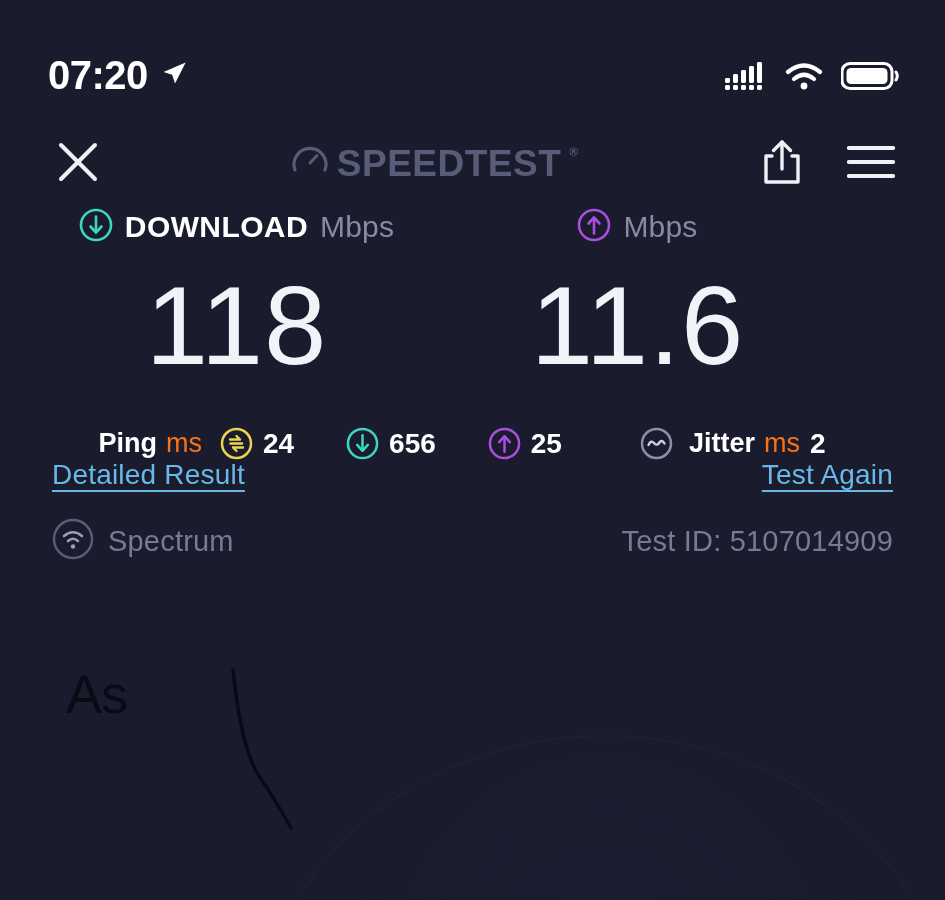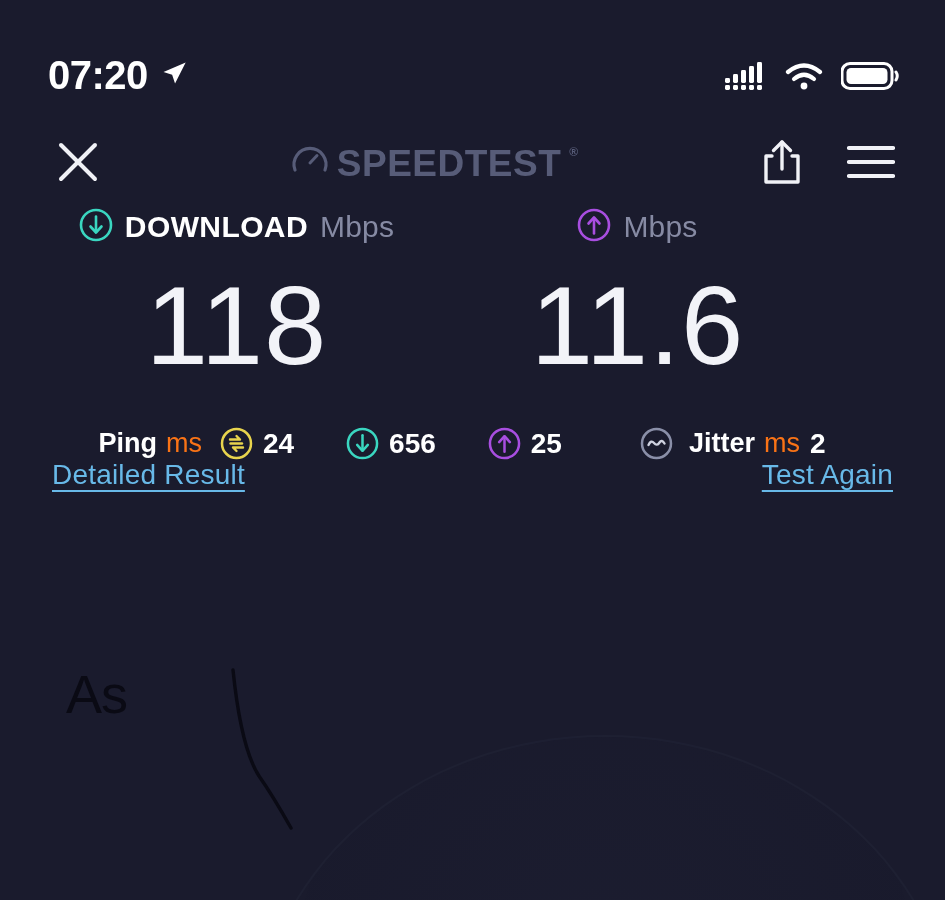--- a/index.html
+++ b/index.html
@@ -404,19 +404,33 @@
     <span class="pg-unit">ms</span>
     <span class="pg-num">2</span>
 
   </div>
 
   <div class="links">
     <span class="link">Detailed Result</span>
     <span class="link">Test Again</span>
   </div>
 
+  <div class="meta">
+    <div class="isp">
+      <span>
+        <svg width="42" height="42" viewBox="0 0 42 42">
+          <circle cx="21" cy="21" r="19" fill="none" stroke="#5a5e78" stroke-width="2.4"></circle>
+          <path d="M12 18 Q21 10.5 30 18" stroke="#9a9eb4" stroke-width="2.6" fill="none" stroke-linecap="round"></path>
+          <path d="M16 23 Q21 18.5 26 23" stroke="#9a9eb4" stroke-width="2.6" fill="none" stroke-linecap="round"></path>
+          <circle cx="21" cy="28.5" r="2.2" fill="#9a9eb4"></circle>
+        </svg>
+      </span>
+      <span class="isp-name">Spectrum</span>
+    </div>
+    <span class="testid">Test ID: 5107014909</span>
+  </div>
 
   <div class="ad-text">As</div>
   <svg class="ad-curve" viewBox="0 0 120 180">
     <path d="M8 2 Q16 80 34 108 Q48 128 66 160" fill="none" stroke="#0a0a14" stroke-width="3.4" stroke-linecap="round"></path>
   </svg>
 
 </div>
 
 </body></html>

